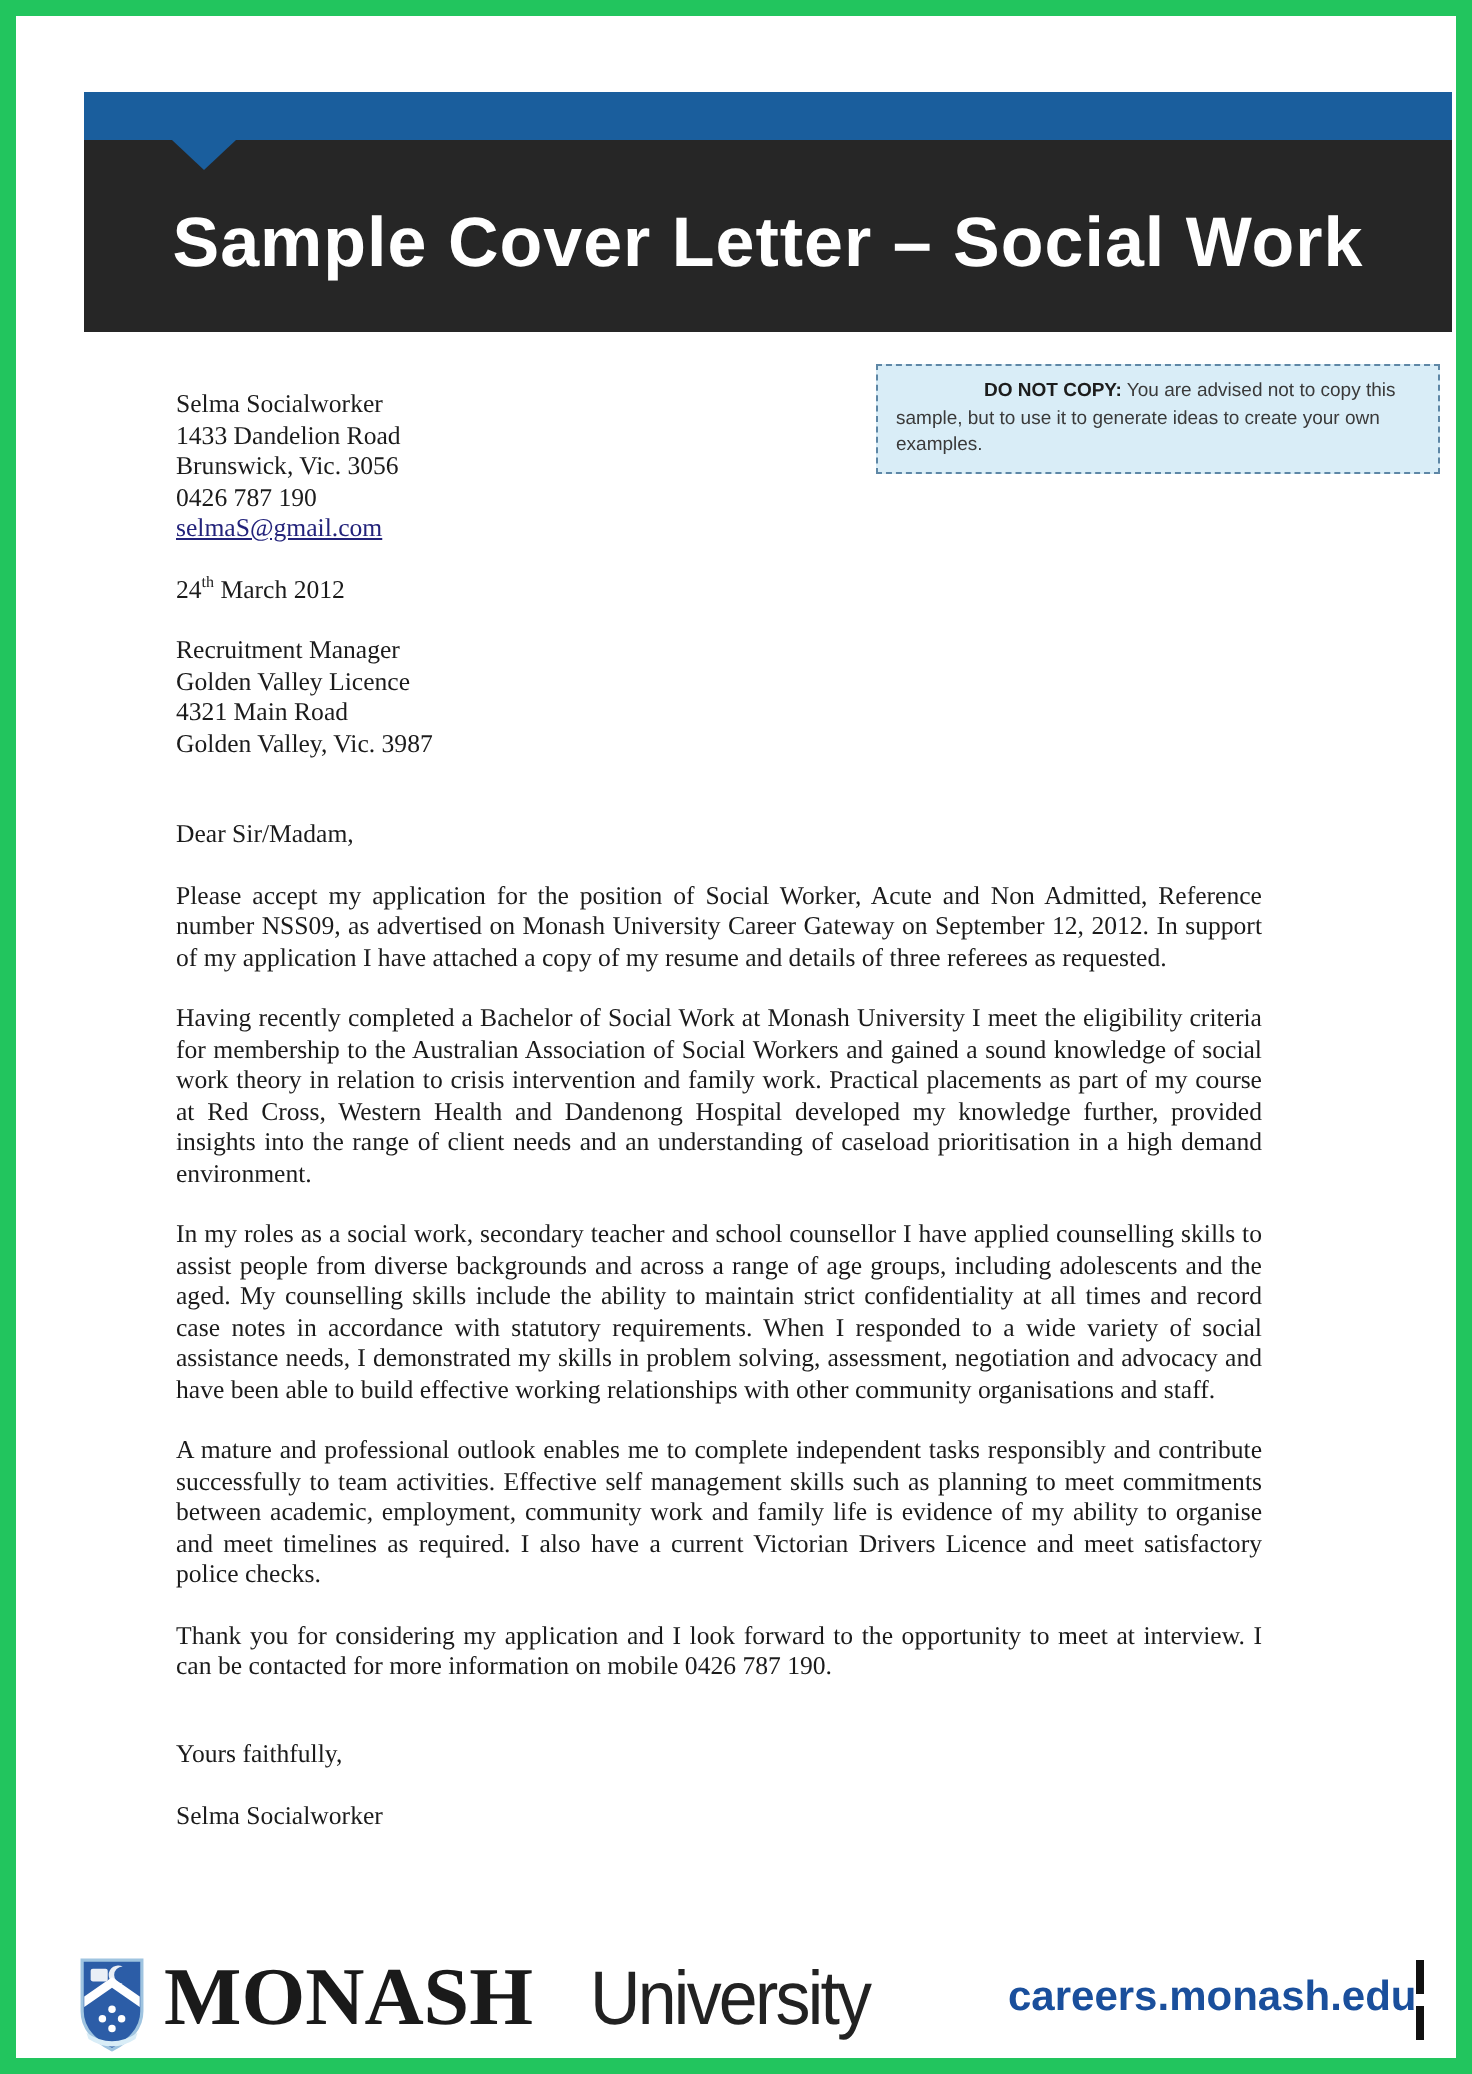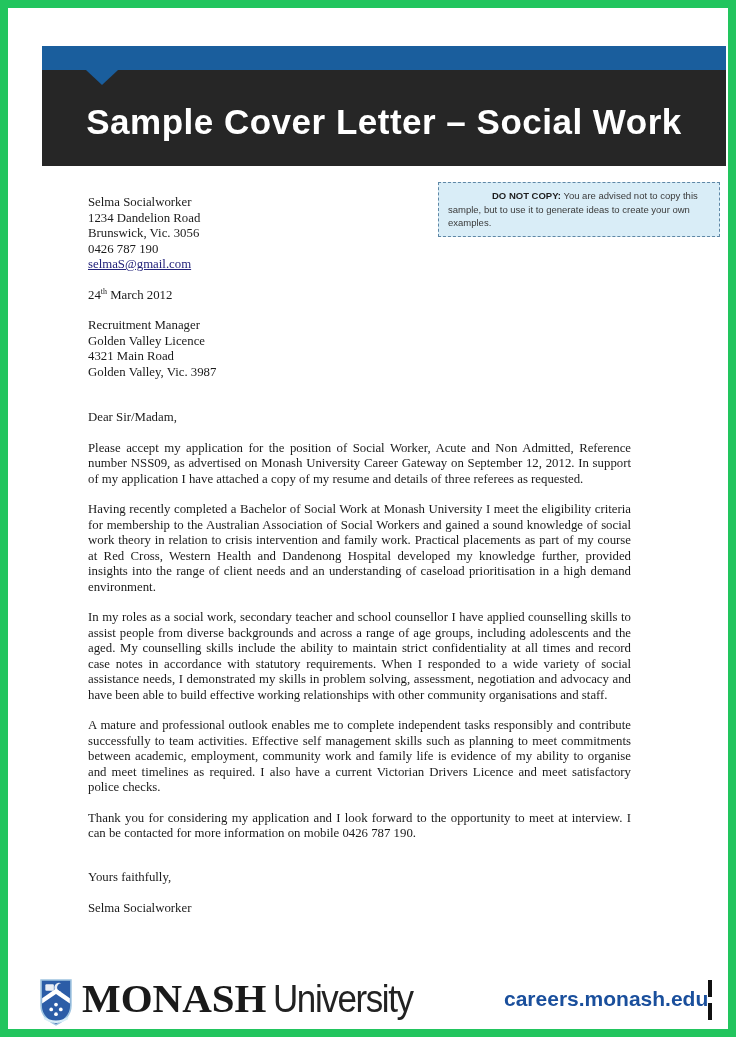--- a/index.html
+++ b/index.html
@@ -55,21 +55,21 @@
   }
   .block { margin:0 0 15px 0; }
   .block div { white-space:nowrap; }
   .recipient { margin-bottom:30px; }
   .letter p { text-align:justify; margin:0 0 15px 0; }
   .email-link { color:#22227A; text-decoration:underline; cursor:pointer; }
   sup.ord { font-size:8px; line-height:0; }
   .shield { position:absolute; left:32px; top:971px; }
   .brand-row {
     position:absolute; left:74px; top:966px; height:52px;
-    display:flex; align-items:baseline;
+    display:flex; align-items:baseline;gap:22px;
   }
   .brand-monash {
     font-family:"Liberation Serif", serif; font-weight:bold;
     font-size:41px; color:#1a1a1a; letter-spacing:0px;
   }
   .brand-university {
     font-family:"Liberation Sans", sans-serif; font-weight:normal;
     font-size:38px; color:#222222; letter-spacing:-1.5px;
     margin-left:6px; transform:scaleX(0.92); transform-origin:left bottom;
   }
@@ -97,21 +97,21 @@
     <div class="ribbon-tri"></div>
 
     <div class="notice">
       <b>DO NOT COPY:</b><span> You are advised not to copy this sample, but to use it to generate ideas to create your own examples.</span>
     </div>
 
     <div class="letter">
 
       <div class="block">
         <div>Selma Socialworker</div>
-        <div>1234 Dandelion Road</div>
+        <div>1433 Dandelion Road</div>
         <div>Brunswick, Vic. 3056</div>
         <div>0426 787 190</div>
         <div><a class="email-link">selmaS@gmail.com</a></div>
       </div>
 
       <div class="block">
         <span>24</span><sup class="ord">th</sup><span> March 2012</span>
       </div>
 
       <div class="block recipient">

